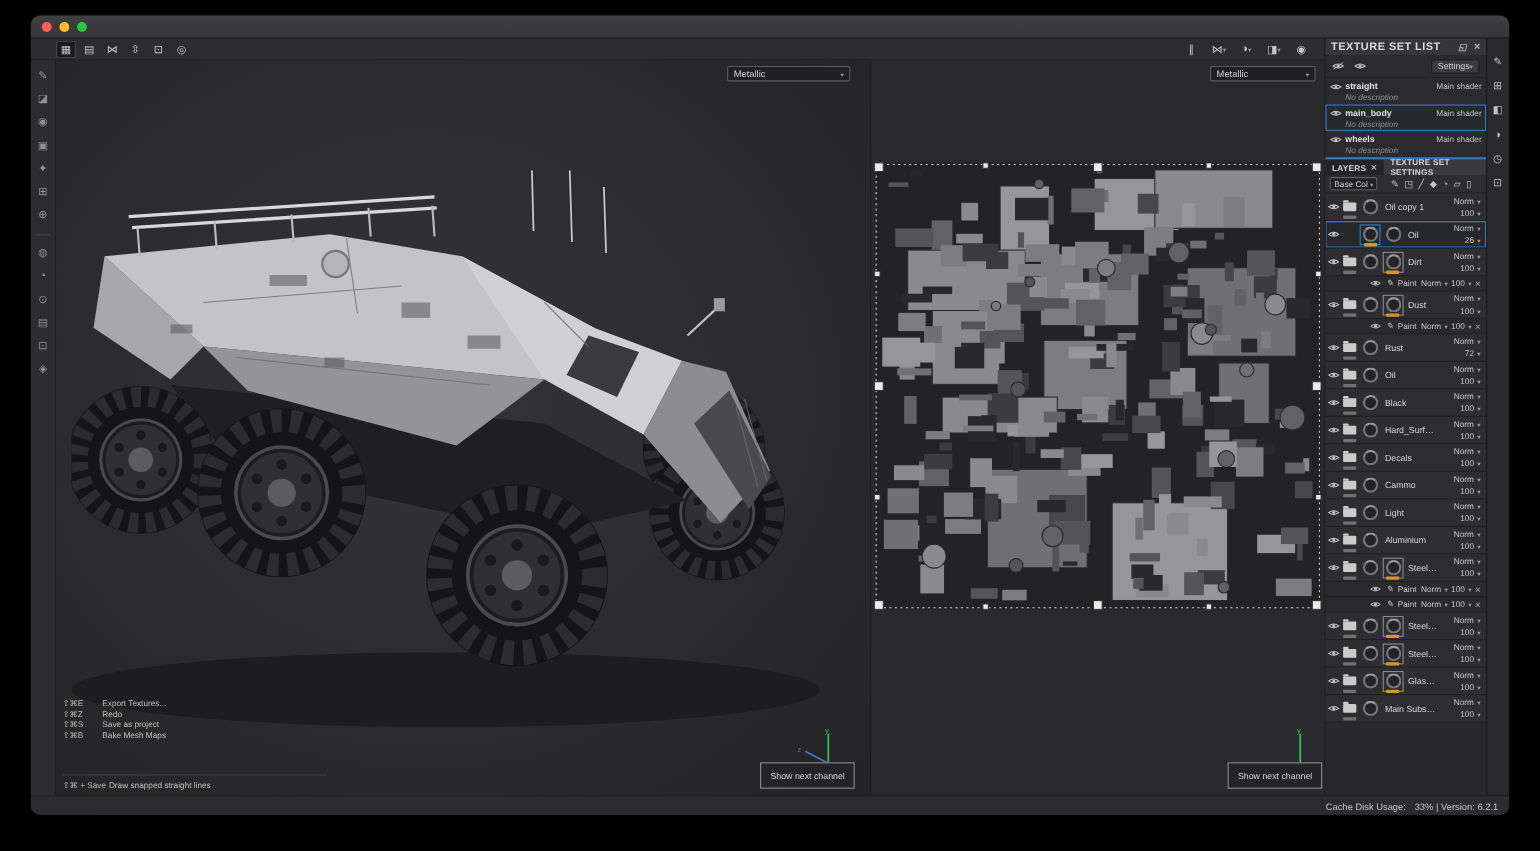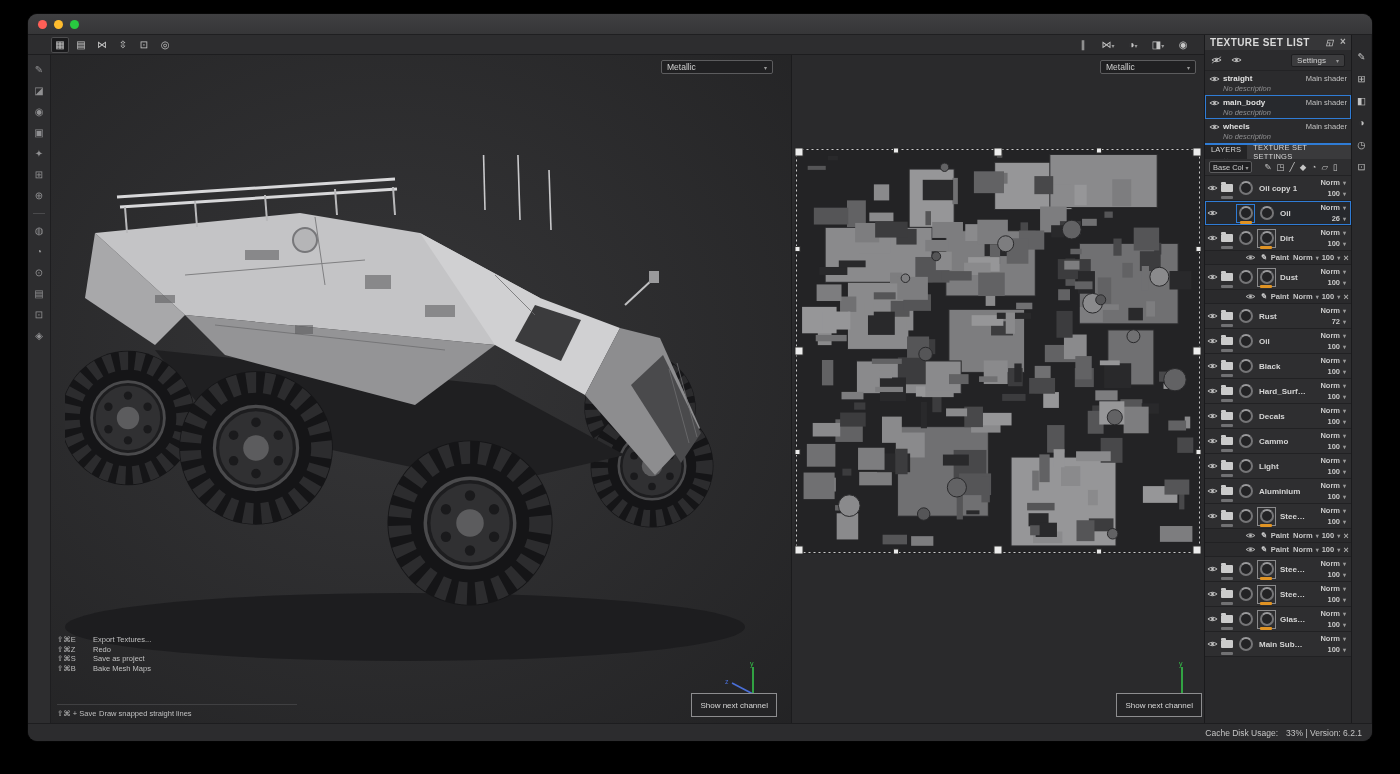--- a/index.html
+++ b/index.html
@@ -58,42 +58,42 @@
   .right-panel{width:147px;flex:0 0 147px;background:#2b2b2d;border-left:1px solid #1a1a1c;
     display:flex;flex-direction:column;color:#c9c9c9;}
   .panel-header{height:15px;flex:0 0 15px;background:#363638;display:flex;align-items:center;
     padding:0 5px;font-size:10px;font-weight:bold;letter-spacing:.4px;color:#dadada;}
   .ph-icons{margin-left:auto;display:flex;gap:6px;color:#b5b5b5;font-size:8px;}
   .float-ic::after{content:"◱";}
   .close-ic::after{content:"×";font-size:10px;line-height:8px;}
   .ts-toolbar{height:21px;flex:0 0 21px;display:flex;align-items:center;padding:0 6px;gap:9px;
     border-bottom:1px solid #232325;}
   .settings-btn{margin-left:auto;background:#3c3c3e;border:1px solid #1e1e20;border-radius:2px;
-    font-size:8px;color:#d2d2d2;padding:1px 5px;display:flex;align-items:center;gap:10px;}
+    font-size:8px;color:#d2d2d2;padding:1px 5px;display:flex;align-items:center;gap:0;}
   .ts-item{height:24px;flex:0 0 24px;padding:2px 3px 0 3px;position:relative;border:1px solid transparent;}
   .ts-item.selected{border:1px solid #2f7cd6;background:#27292d;}
   .ts-line1{display:flex;align-items:center;gap:3px;}
   .ts-name{font-weight:bold;font-size:8px;color:#e0e0e0;}
   .ts-shader{margin-left:auto;font-size:7.5px;color:#c0c0c0;}
   .ts-desc{font-style:italic;font-size:7.5px;color:#8f8f91;padding-left:14px;margin-top:1px;}
   
   .tabs{height:16px;flex:0 0 16px;display:flex;border-top:2px solid #2f7cd6;background:#3a3a3c;
     align-items:stretch;}
-  .tab{display:flex;align-items:center;font-size:7.5px;font-weight:normal;letter-spacing:.2px;
-    padding:0 6px;color:#d5d5d5;gap:4px;flex-direction:column;}
+  .tab{display:flex;align-items:center;font-size:7.5px;font-weight:bold;letter-spacing:.2px;
+    padding:0 6px;color:#d5d5d5;gap:4px;}
   .tab.active{background:#242426;}
   .tab .close-ic{font-weight:normal;}
   .tab2{flex:1;justify-content:center;background:#3a3a3c;}
   .layers-toolbar{height:17px;flex:0 0 17px;background:#2e2e30;border-bottom:1px solid #222224;
     display:flex;align-items:center;gap:12px;padding:0 4px;}
   .bc-select{background:#202022;border:1px solid #5c5c5e;border-radius:2px;font-size:7.5px;
     height:12px;display:flex;align-items:center;padding:0 3px;gap:2px;color:#d0d0d0;}
   .lt-btn{color:#c6c6c6;font-size:8.5px;}
   
-  .layers-list{flex:1;overflow:hidden;background:#29292b;font-weight:bold;}
+  .layers-list{flex:1;overflow:hidden;background:#29292b;}
   .layer-row{height:25px;background:#2e2e30;border-bottom:1px solid #212123;display:flex;
     align-items:center;padding:0 2px;position:relative;}
   .layer-row.selected{background:#26282c;box-shadow:inset 0 0 0 1px #2f7cd6;}
   .eye{width:11px;flex:0 0 11px;}
   .folder-ic{width:12px;height:8px;flex:0 0 12px;background:#cbcbcb;border-radius:1px;
     position:relative;margin:0 2px 0 3px;}
   .folder-ic::before{content:"";position:absolute;top:-2px;left:0;width:5px;height:2px;
     background:#cbcbcb;border-radius:1px 1px 0 0;}
   .thumb-wrap{width:19px;height:19px;flex:0 0 19px;display:flex;align-items:center;
     justify-content:center;margin:0 1px;border:1px solid transparent;}

